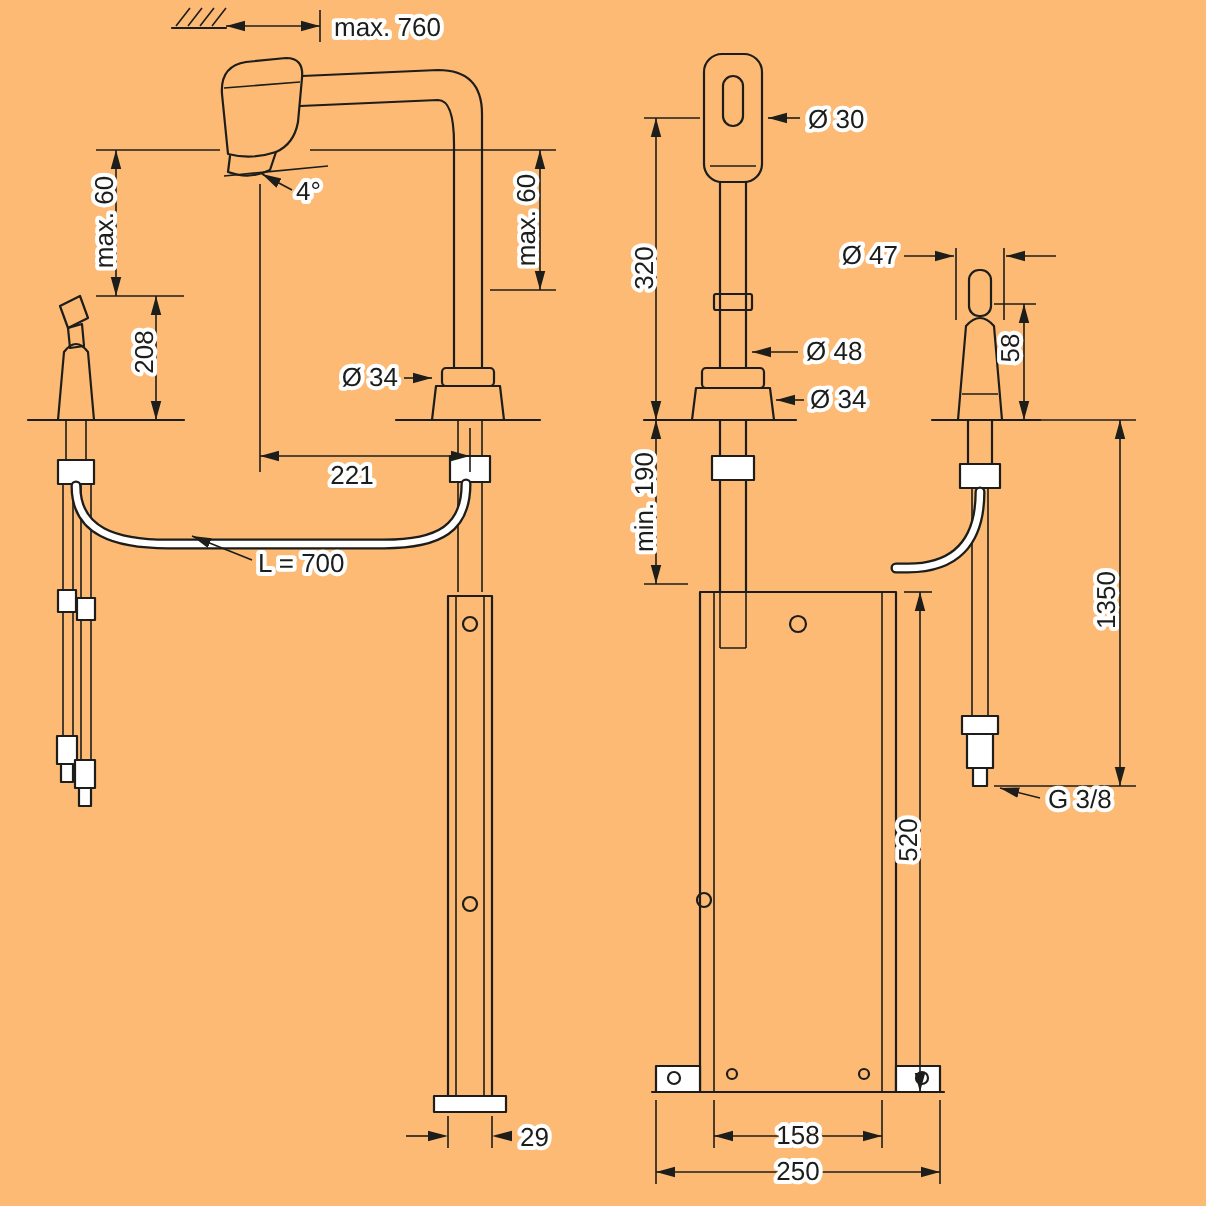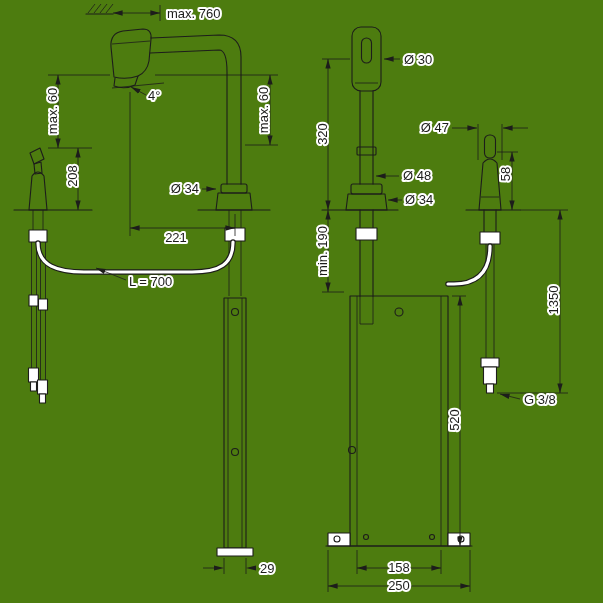--- a/index.html
+++ b/index.html
@@ -1,17 +1,17 @@
 <!DOCTYPE html>
 <html><head>
 <meta charset="utf-8">
 <style>
   html,body{margin:0;padding:0;background:#ffffff;}
   body{width:603px;height:603px;overflow:hidden;}
-  #stage{width:603px;height:603px;background:#4d7c0f;position:relative;}
+  #stage{width:603px;height:603px;background:#fdba74;position:relative;}
   svg{display:block;}
   svg .o{stroke:#1d1d1b;stroke-width:1.1;fill:none;stroke-linejoin:round;stroke-linecap:round;}
   svg .f{stroke:#1d1d1b;stroke-width:1.1;fill:#ffffff;stroke-linejoin:round;}
   svg .d{stroke:#1d1d1b;stroke-width:0.8;fill:none;}
   svg .hose{stroke:#1d1d1b;stroke-width:5.5;fill:none;stroke-linecap:round;}
   svg .hosein{stroke:#ffffff;stroke-width:3.2;fill:none;stroke-linecap:round;}
   svg .fillshape{fill:#1d1d1b;stroke:none;}
   svg text{
     font-family:"Liberation Sans","DejaVu Sans",sans-serif;
     font-size:13px;fill:#1d1d1b;

